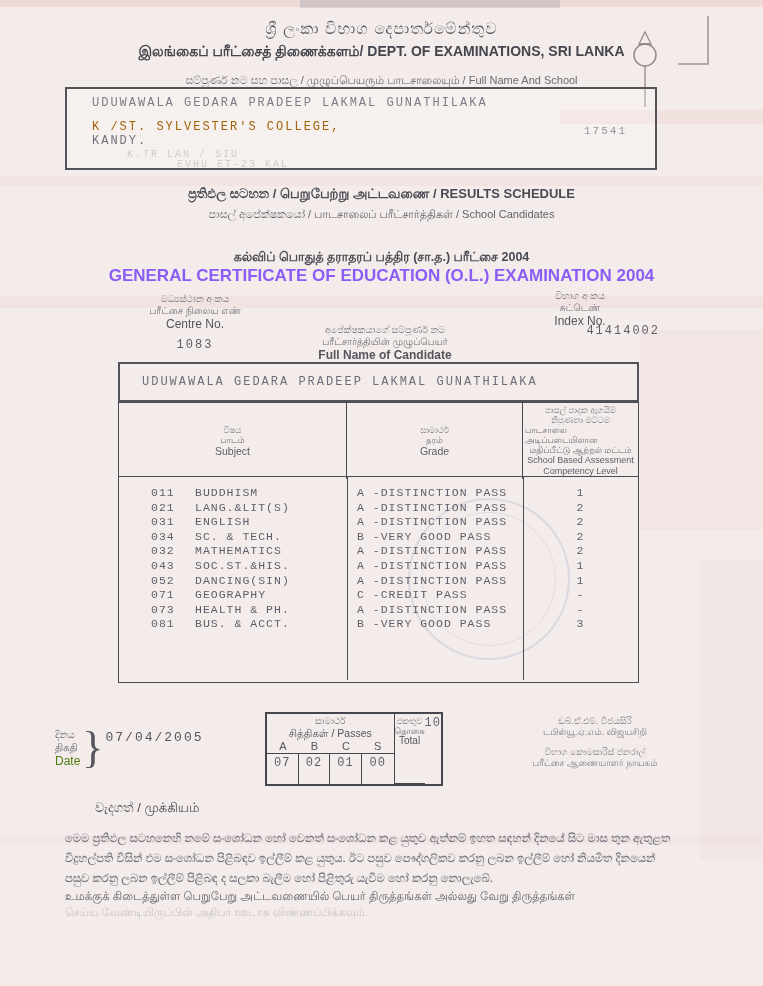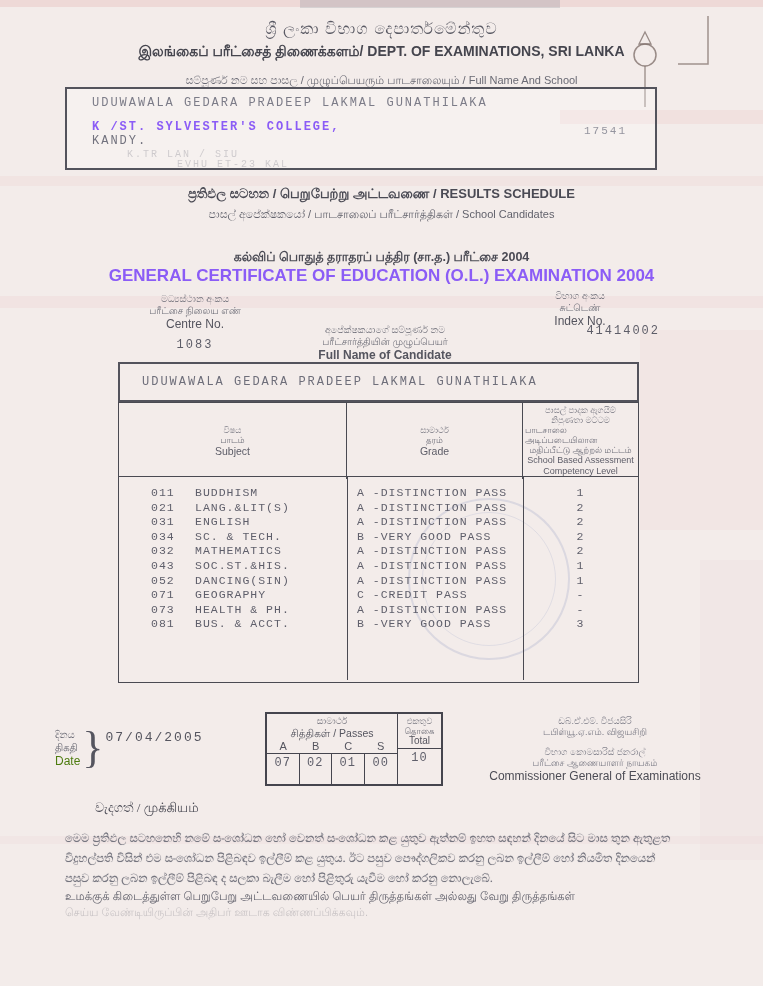--- a/index.html
+++ b/index.html
@@ -24,21 +24,21 @@
   .abs { position:absolute; }
   .center { text-align:center; }
   .mono { font-family:"Liberation Mono","DejaVu Sans Mono",monospace; }
 
   .title-si { left:0; right:0; top:20px; font-size:16px; color:#5a5a64; letter-spacing:1px; }
   .title-en { left:0; right:0; top:43px; font-size:14px; font-weight:bold; color:#45454e; }
   .label-nameschool { left:0; right:0; top:74px; font-size:11px; color:#6a6a74; }
 
   .name-box { left:65px; top:87px; width:592px; height:83px; border:2px solid #53535c; background:rgba(255,255,255,0.25); }
   .nb-name   { position:absolute; left:25px; top:7px;  font-size:12px; letter-spacing:2px; color:#7c7c88; }
-  .nb-school { position:absolute; left:25px; top:31px; font-size:12px; letter-spacing:2px; color:#8b5cf6;font-weight:bold; }
+  .nb-school { position:absolute; left:25px; top:31px; font-size:12px; letter-spacing:2px; color:#a16207; }
   .nb-city   { position:absolute; left:25px; top:45px; font-size:12px; letter-spacing:2px; color:#72727e; }
   .nb-ref    { position:absolute; right:28px; top:36px; font-size:11px; letter-spacing:2px; color:#95959f; }
   .nb-faint1 { position:absolute; left:60px;  top:60px; font-size:10px; letter-spacing:2px; color:#72727e; opacity:0.30; }
   .nb-faint2 { position:absolute; left:110px; top:70px; font-size:10px; letter-spacing:2px; color:#72727e; opacity:0.30; }
 
   .t-results   { left:0; right:0; top:186px; font-size:13px; font-weight:bold; color:#4a4a54; }
   .t-schoolc   { left:0; right:0; top:208px; font-size:11px; color:#62626c; }
   .t-exam-si   { left:0; right:0; top:230px; font-size:15px; color:#55555f; }
   .t-exam-ta   { left:0; right:0; top:250px; font-size:12.5px; font-weight:bold; color:#4a4a54; }
   .t-exam-en   { left:0; right:0; top:266px; font-size:17px; font-weight:bold; color:#8b5cf6; }
@@ -82,32 +82,32 @@
 
   .passes { left:265px; top:712px; width:178px; height:74px; border:2px solid #45454e; display:flex; }
   .p-left { width:131px; border-right:1.5px solid #45454e; display:flex; flex-direction:column; }
   .p-head { text-align:center; }
   .p-h-si { font-size:9px; color:#70707a; line-height:11px; padding-top:2px; }
   .p-h-en { font-size:10.5px; color:#55555f; line-height:12px; }
   .p-letters { display:grid; grid-template-columns:repeat(4,1fr); font-size:11px; color:#55555f; text-align:center; border-bottom:1.5px solid #45454e; line-height:14px; }
   .p-values { flex:1; display:grid; grid-template-columns:repeat(4,1fr); }
   .p-values > div { border-right:1px solid #45454e; text-align:center; font-size:12px; letter-spacing:1px; color:#5f5f6b; padding-top:2px; }
   .p-values > div:last-child { border-right:none; }
-  .p-total { flex:1; display:flex; flex-direction:column; }
+  .p-total { flex:1; display:flex; }
   .p-t-head { text-align:center; font-size:8.5px; color:#70707a; line-height:10px; padding-top:2px; border-bottom:1.5px solid #45454e; padding-bottom:2px; }
   .p-t-head .en { font-size:10px; color:#55555f; }
   .p-t-val { text-align:center; font-size:12px; color:#5f5f6b; letter-spacing:1px; padding-top:2px; }
 
   .sig-block { left:445px; top:716px; width:300px; text-align:center; }
   .sig-sm { font-size:9px; color:#7b7b86; line-height:11px; }
   .sig-name { font-size:12px; color:#55555f; line-height:15px; }
   .sig-title { font-size:12px; color:#4c4c55; line-height:15px; }
   .sig-gap { height:9px; }
 
-  .imp-head { left:95px; top:800px; font-size:13px; color:#4a4a54;font-family:Liberation Serif, serif; }
+  .imp-head { left:95px; top:800px; font-size:13px; color:#4a4a54; }
   .imp-para { left:65px; top:828px; width:645px; font-size:11.5px; line-height:20px; color:#75757f; text-shadow:0 0 0.7px rgba(117,117,127,0.8); }
   .imp-ta1 { left:65px; top:890px; width:645px; font-size:11.5px; color:#5d5d68; }
   .imp-ta2 { left:65px; top:906px; width:500px; font-size:11px; color:#5d5d68; opacity:0.28; }
 
   .corner-art { left:620px; top:2px; width:130px; height:115px; }
 </style>
 </head>
 <body>
 
 <div class="page">
@@ -299,21 +299,20 @@
       <div class="p-t-val mono">10</div>
     </div>
   </div>
 
   <div class="abs sig-block">
     <div class="sig-sm">ඩබ්.ඒ.එම්. විජයසිරි</div>
     <div class="sig-sm">டபிள்யூ.ஏ.எம். விஜயசிறி</div>
     <div class="sig-gap"></div>
     <div class="sig-sm">විභාග කොමසාරිස් ජනරාල්</div>
     <div class="sig-sm">பரீட்சை ஆணையாளர் நாயகம்</div>
-    <div class="sig-title">Commissioner General of Examinations</div>
   </div>
 
   <div class="abs imp-head">වැදගත් / முக்கியம்</div>
   <div class="abs imp-para">
     <div>මෙම ප්‍රතිඵල සටහනෙහි නමේ සංශෝධන හෝ වෙනත් සංශෝධන කළ යුතුව ඇත්නම් ඉහත සඳහන් දිනයේ සිට මාස තුන ඇතුළත</div>
     <div>විදුහල්පති විසින් එම සංශෝධන පිළිබඳව ඉල්ලීම් කළ යුතුය. ඊට පසුව පෞද්ගලිකව කරනු ලබන ඉල්ලීම් හෝ නියමිත දිනයෙන්</div>
     <div>පසුව කරනු ලබන ඉල්ලීම් පිළිබඳ ද සලකා බැලීම හෝ පිළිතුරු යැවීම හෝ කරනු නොලැබේ.</div>
   </div>
   <div class="abs imp-ta1">உமக்குக் கிடைத்துள்ள பெறுபேறு அட்டவணையில் பெயர் திருத்தங்கள் அல்லது வேறு திருத்தங்கள்</div>
   <div class="abs imp-ta2">செய்ய வேண்டியிருப்பின் அதிபர் ஊடாக விண்ணப்பிக்கவும்.</div>

